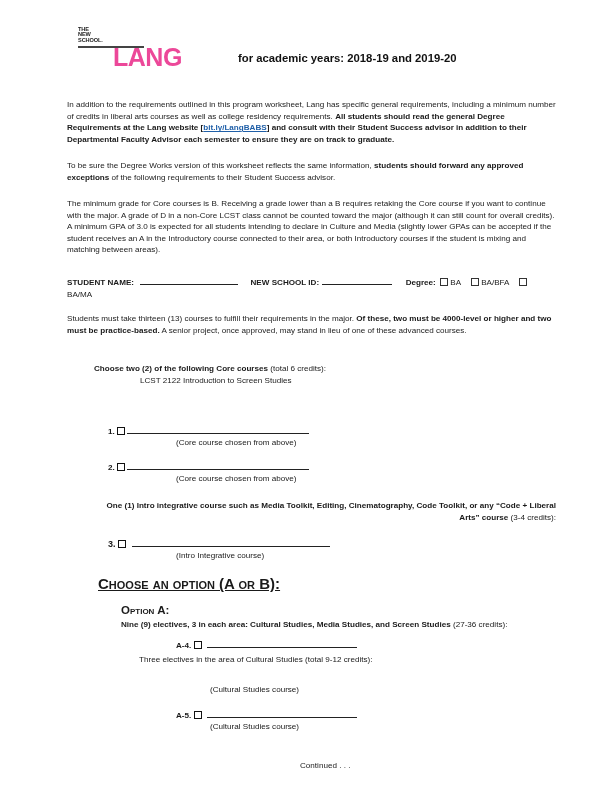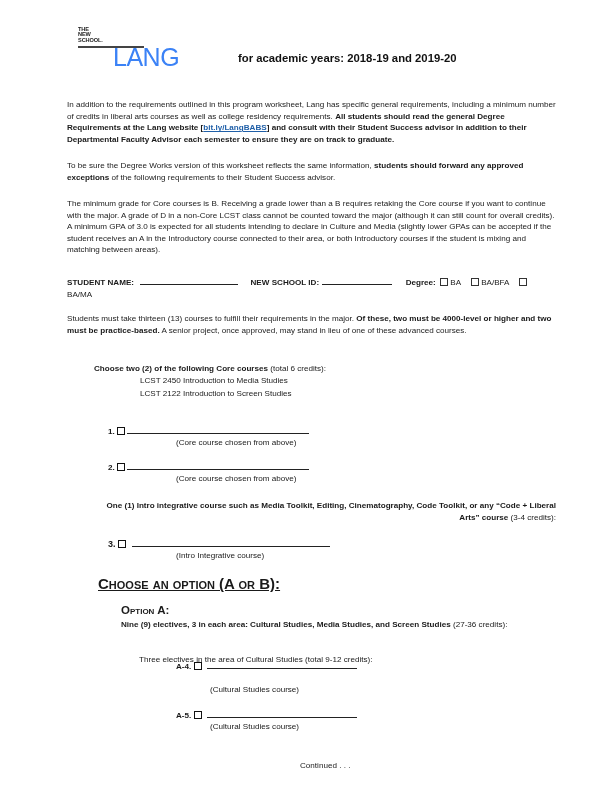--- a/index.html
+++ b/index.html
@@ -2,21 +2,21 @@
 <html><head>
 <meta charset="utf-8">
 <style>
   html, body { margin:0; padding:0; background:#fff; }
   body { width:612px; height:792px; position:relative; overflow:hidden;
          font-family:"Liberation Sans", sans-serif; color:#1a1a1a; font-size:8.1px; line-height:11.6px; }
   .abs { position:absolute; }
   b { font-weight:bold; }
   .logo-small { left:78px; top:27px; font-size:5.6px; line-height:5.4px; font-weight:bold; letter-spacing:-0.1px; }
   .logo-rule { left:78px; top:46px; width:66px; height:2px; background:#444; }
-  .logo-lang { left:113px; top:44px; font-size:25px; line-height:26px; font-weight:normal; color:#3b82f6; letter-spacing:-0.5px; font-family:"Liberation Sans", sans-serif; }
+  .logo-lang { left:113px; top:44px; font-size:25px; line-height:26px; font-weight:bold; color:#ec4899; letter-spacing:-0.5px; font-family:"Liberation Sans", sans-serif; }
   .title { left:238px; top:51px; font-size:11.3px; line-height:15.5px; font-weight:bold; color:#111; }
   .para { left:67px; width:490px; }
   .link { color:#1f5fa8; text-decoration:underline; font-weight:bold; }
   .blank { display:inline-block; border-bottom:1px solid #222; height:8px; vertical-align:baseline; }
   .cb { display:inline-block; width:6px; height:6px; border:1px solid #333; vertical-align:-1px; }
   .cbb { display:inline-block; width:6px; height:6px; border:1.5px solid #111; vertical-align:-1px; }
   .row { white-space:nowrap; }
   .caption { font-size:8.1px; }
   .optA { font-size:11.5px; line-height:14px; font-weight:bold; font-variant:small-caps; }
 </style>
@@ -62,21 +62,20 @@
 </div>
 
 <div class="abs para" style="top:313px;">
   <span>Students must take thirteen (13) courses to fulfill their requirements in the major. </span><b>Of these, two must be 4000-level or higher and two must be practice-based.</b><span> A senior project, once approved, may stand in lieu of one of these advanced courses.</span>
 </div>
 
 <div class="abs" style="left:94px;top:363px;width:460px;">
   <b>Choose two (2) of the following Core courses</b><span> (total 6 credits):</span>
 </div>
 <div class="abs" style="left:140px;top:375px;line-height:12.8px;">
-  <div>LCST 2450 Introduction to Media Studies</div>
   <div>LCST 2122 Introduction to Screen Studies</div>
 </div>
 
 <div class="abs row" style="left:108px;top:425px;">
   <b>1.</b>
   <span class="cbb"></span>
   <span class="blank" style="width:182px;"><span></span></span>
 </div>
 <div class="abs caption" style="left:176px;top:437px;">(Core course chosen from above)</div>
 
@@ -98,21 +97,21 @@
 <div class="abs caption" style="left:176px;top:550px;">(Intro Integrative course)</div>
 
 <div class="abs" style="left:98px;top:578px;font-weight:bold;font-variant:small-caps;text-decoration:underline;font-size:15px;">Choose an option (A or B):</div>
 
 <div class="abs optA" style="left:121px;top:603px;">Option A:</div>
 <div class="abs" style="left:121px;top:619px;width:440px;white-space:nowrap;">
   <b>Nine (9) electives, 3 in each area: Cultural Studies, Media Studies, and Screen Studies</b><span> (27-36 credits):</span>
 </div>
 <div class="abs" style="left:139px;top:643px;margin-top:11px;">Three electives in the area of Cultural Studies (total 9-12 credits):</div>
 
-<div class="abs row" style="left:176px;top:660px;">
+<div class="abs row" style="left:176px;top:639px;">
   <b>A-4.</b>
   <span class="cbb"></span>
   <span class="blank" style="width:150px;margin-left:3px;"><span></span></span>
 </div>
 <div class="abs caption" style="left:210px;top:684px;">(Cultural Studies course)</div>
 
 <div class="abs row" style="left:176px;top:709px;">
   <b>A-5.</b>
   <span class="cbb"></span>
   <span class="blank" style="width:150px;margin-left:3px;"><span></span></span>

